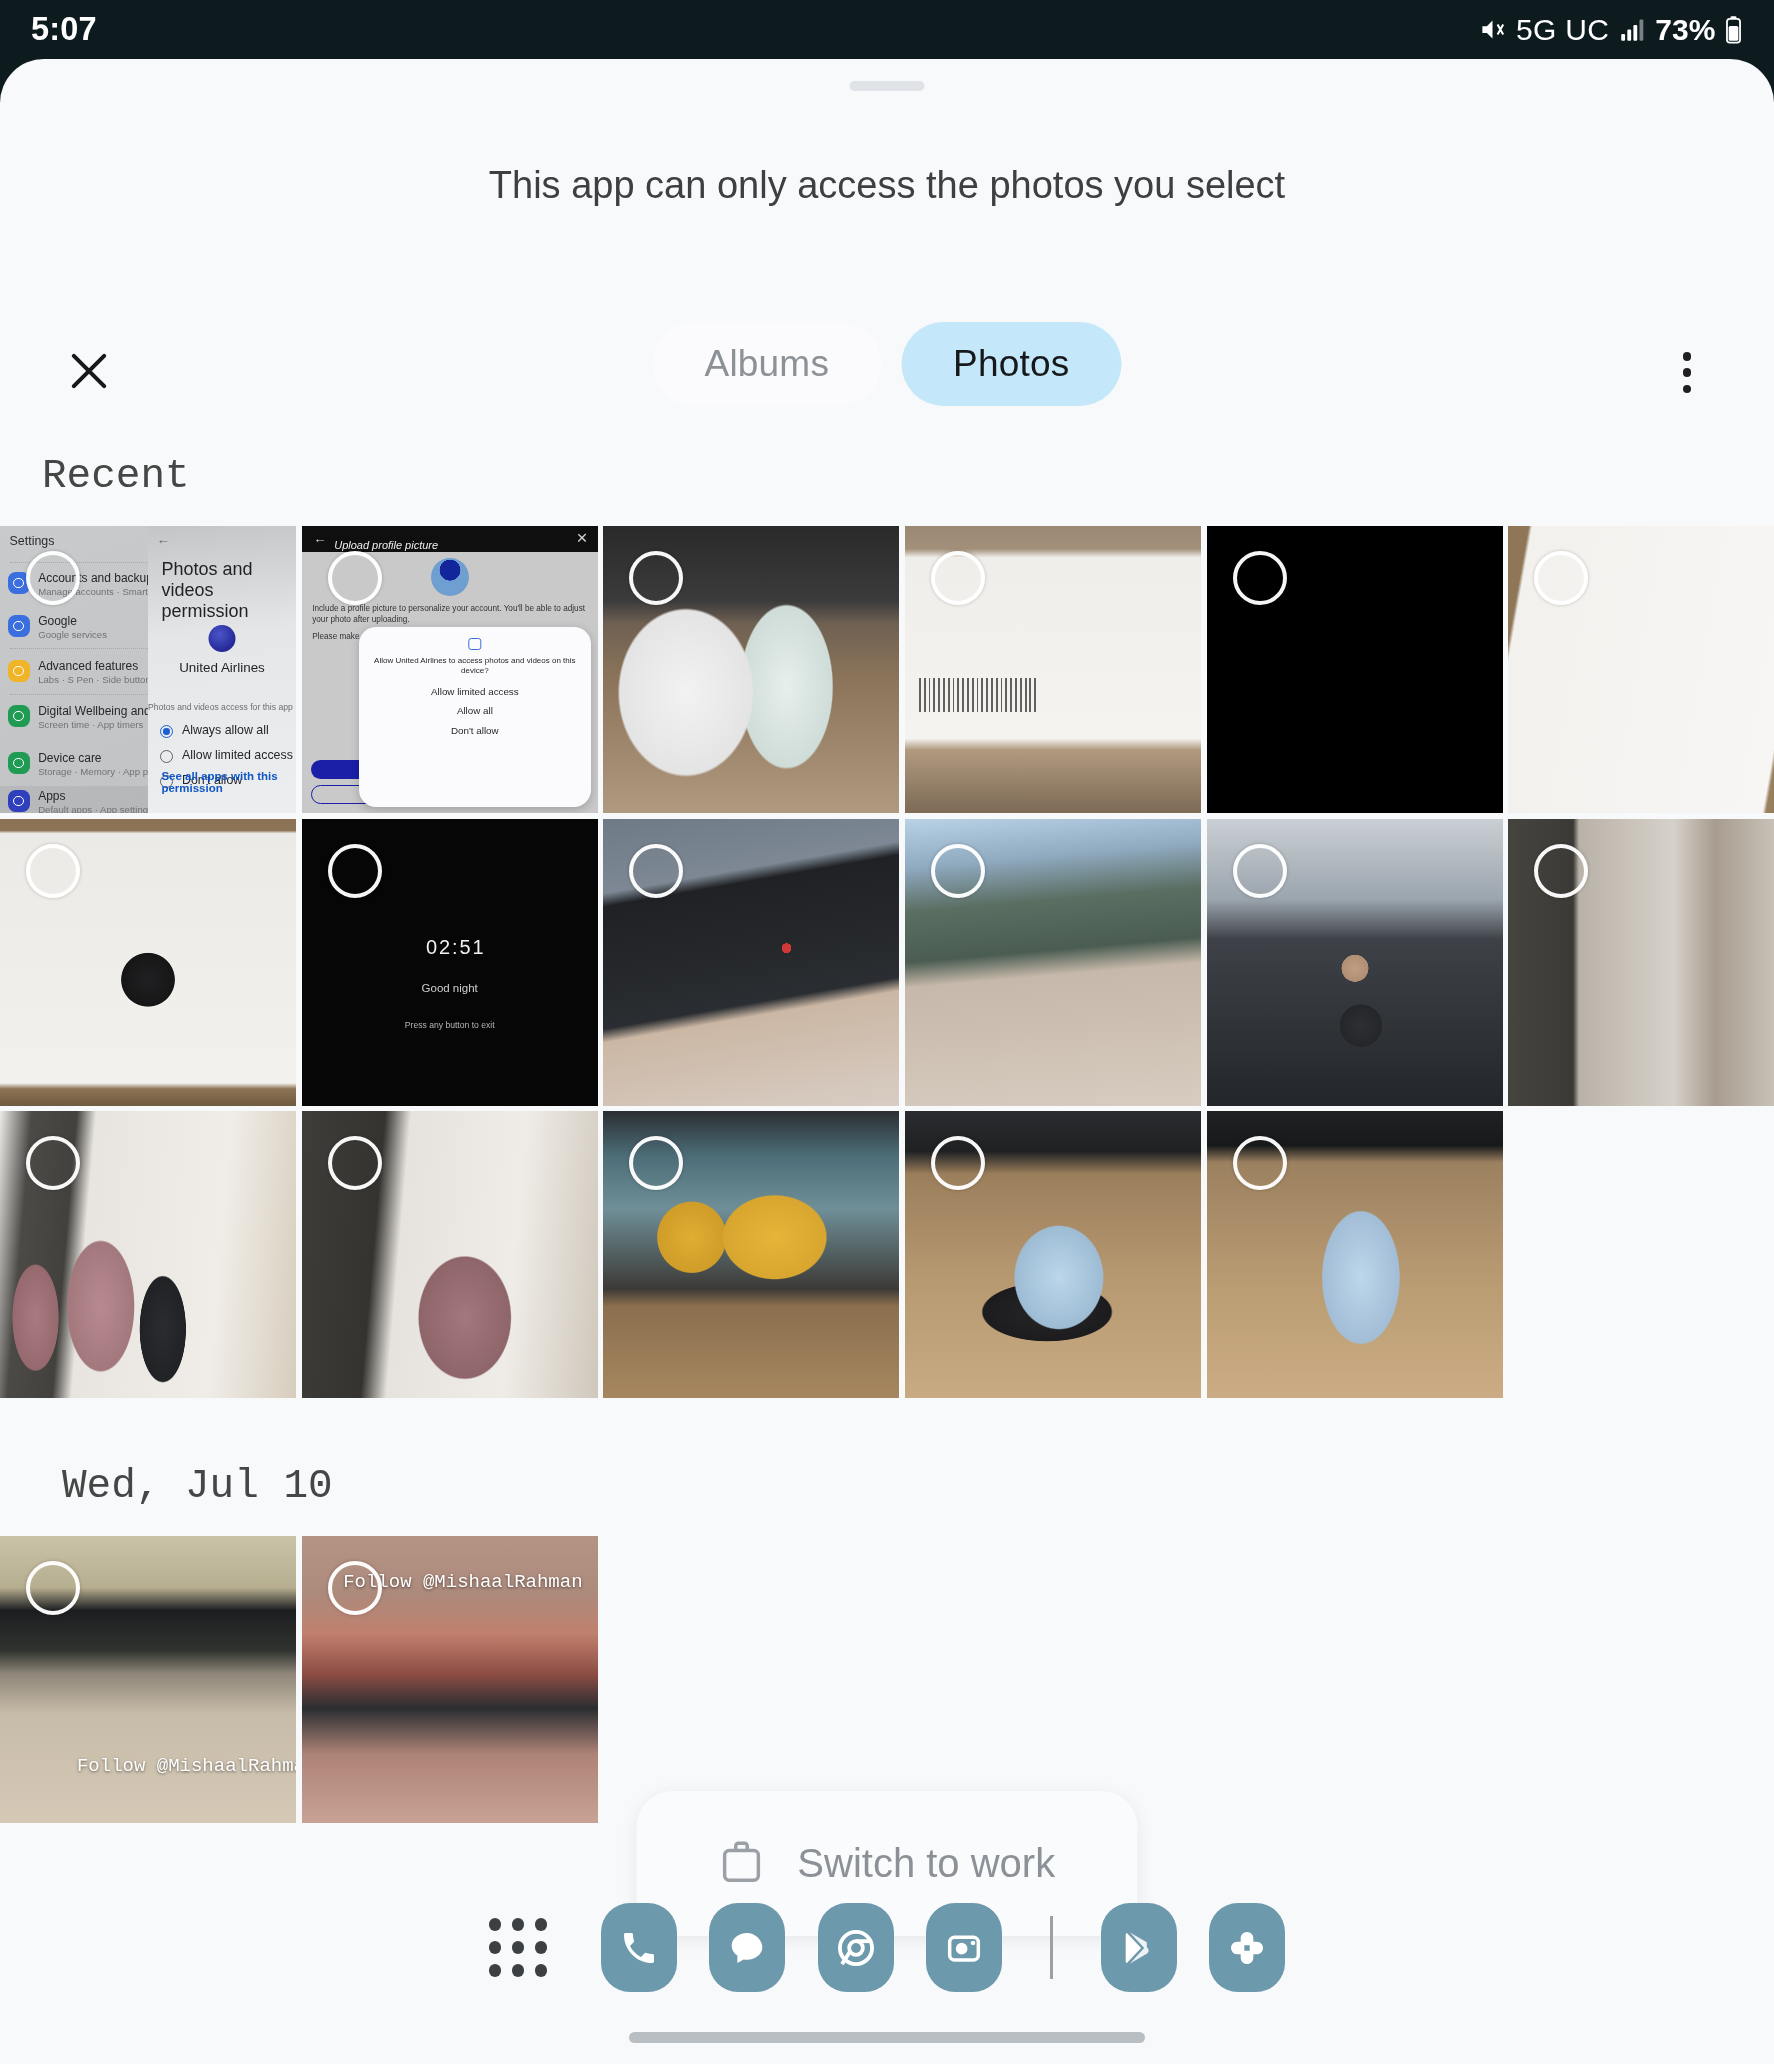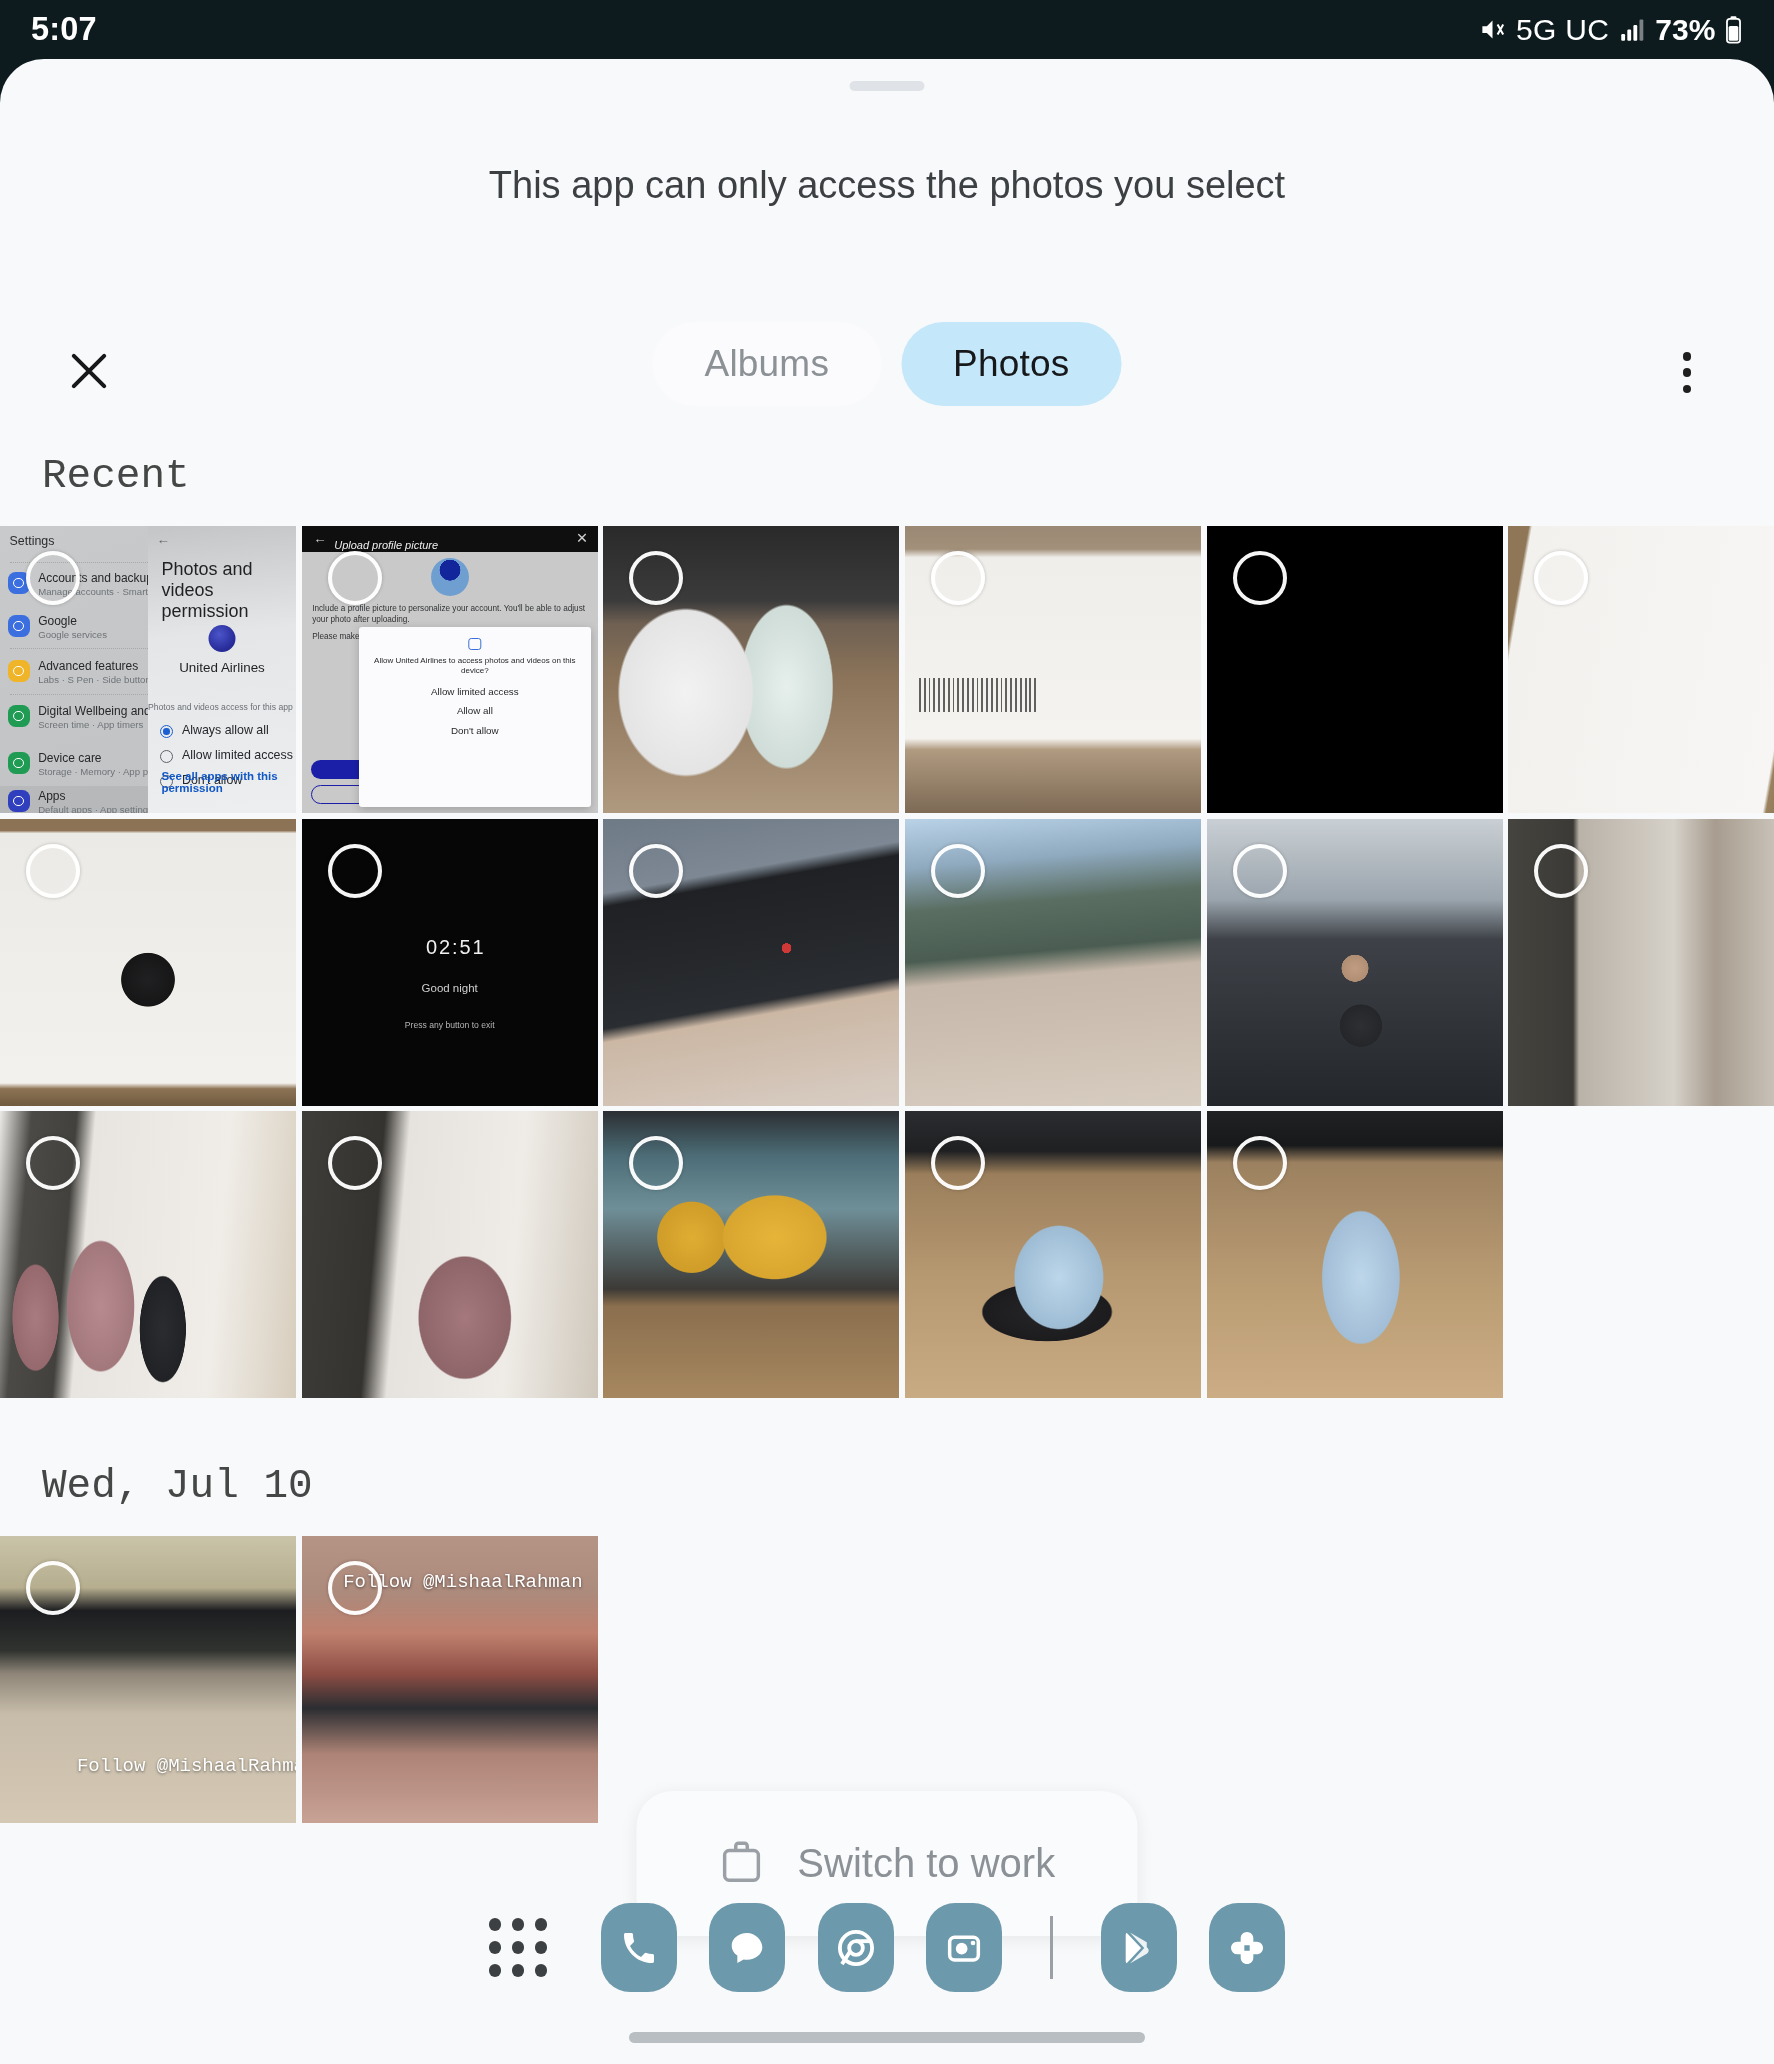--- a/index.html
+++ b/index.html
@@ -156,21 +156,21 @@
   .t-upload .bar .ba{position:absolute;left:11.5px;top:4.8px;font-size:13.4px;color:#dcdcdc;}
   .t-upload .bar .bx{position:absolute;right:9.6px;top:3.8px;font-size:14.3px;color:#cfcfcf;}
   .t-upload .av{position:absolute;top:32px;left:50%;transform:translateX(-50%);
      width:38px;height:38px;border-radius:50%;
      background:radial-gradient(circle at 50% 32%, #12259b 0%,#12259b 32%, #6f9fd0 33%, #6f9fd0 100%);}
   .t-upload .p1{position:absolute;top:78px;left:10.5px;right:7.6px;font-size:8.2px;color:#303234;line-height:1.3;}
   .t-upload .p2{position:absolute;top:106px;left:10.5px;right:7.6px;font-size:8.2px;color:#303234;}
   .t-upload .btn1{position:absolute;left:9.6px;right:9.6px;bottom:34px;height:19px;border-radius:11.5px;background:#1b1fa8;}
   .t-upload .btn2{position:absolute;left:9.6px;right:9.6px;bottom:8.6px;height:19px;border-radius:11.5px;border:1.5px solid #1b1fa8;}
   .t-upload .dlg{position:absolute;left:57px;right:6.7px;bottom:5.7px;top:101px;
-      background:#fbfbfd;border-radius:3px;box-shadow:0 2.9px 9.6px rgba(0,0,0,.2);}
+      background:#fbfbfd;border-radius:17px;box-shadow:0 2.9px 9.6px rgba(0,0,0,.2);}
   .t-upload .dlg .di{position:absolute;top:10.5px;left:50%;transform:translateX(-50%);
       width:13.4px;height:12.4px;border:1.7px solid #3b6fd4;border-radius:2.9px;}
   .t-upload .dlg .dq{position:absolute;top:29px;left:5.7px;right:5.7px;text-align:center;font-size:8px;color:#1f2123;line-height:1.28;}
   .t-upload .dlg .do1,.t-upload .dlg .do2,.t-upload .dlg .do3{
       position:absolute;left:0;right:0;text-align:center;font-size:9.8px;color:#26282a;}
 
   .t-photo { background-size: cover; background-position: center; }
   .t-clock { background:#060606; }
   .t-clock .tm{position:absolute;top:41%;left:12px;right:0;text-align:center;font-size:20px;color:#f0f0f0;letter-spacing:1.9px;}
   .t-clock .gn{position:absolute;top:57%;left:0;right:0;text-align:center;font-size:11.5px;color:#cfcfcf;}
@@ -464,21 +464,21 @@
 
         <div class="cell">
           <div class="thumb t-photo" style="background:
               radial-gradient(ellipse 17% 30% at 52% 58%, #bdd6ea 0%, #a2bdd6 76%, rgba(0,0,0,0) 78%),
               linear-gradient(180deg,#1f2123 0%,#17191b 12%,#9c8160 18%,#bb9d74 62%,#cbac84 100%)">
           </div>
           <div class="sel-ring"></div>
         </div>
       </div>
 
-      <div class="section-label" style="margin-top:65px;">Wed, Jul 10</div>
+      <div class="section-label" style="margin-top:65px;margin-left:20px;">Wed, Jul 10</div>
 
       <div class="grid" style="margin-top:27px;">
         <div class="cell">
           <div class="thumb t-photo" style="background:
               linear-gradient(180deg,#c9c3a9 0%,#b6ae8f 18%,#1c1d20 26%,#30332f 40%,#8f8679 48%,#c7bca9 62%,#d5c9b6 100%)">
           </div>
           <div class="wm" style="left:26%; bottom:16%;">Follow @MishaalRahman</div>
           <div class="sel-ring"></div>
         </div>
         <div class="cell">

